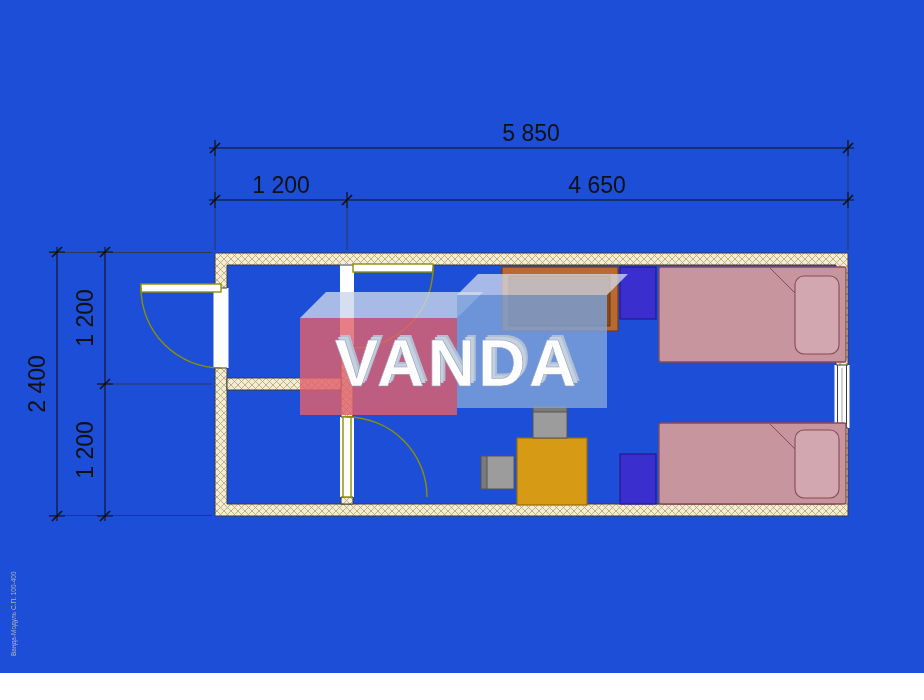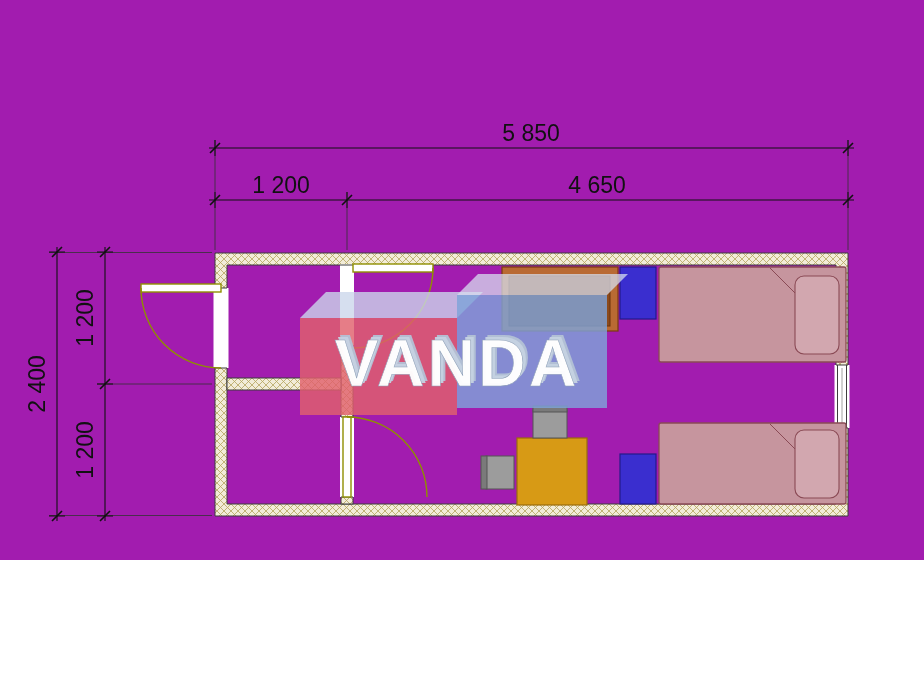--- a/index.html
+++ b/index.html
@@ -1,16 +1,16 @@
 <!DOCTYPE html>
 <html><head>
 <meta charset="utf-8">
 <style>
   html,body{margin:0;padding:0;background:#fff;}
-  #stage{position:relative;width:924px;height:560px;background:#a21caf;overflow:hidden;
+  #stage{position:relative;width:924px;height:673px;background:#1d4ed8;overflow:hidden;
          font-family:"Liberation Sans",sans-serif;text-align:right;}
   #plan-svg{position:absolute;left:0;top:0;}
   .dim-text{font-size:23px;fill:#111;font-family:"Liberation Sans",sans-serif;}
   .wm-letters{font-size:66px;font-weight:bold;letter-spacing:3px;
               font-family:"Liberation Sans",sans-serif;}
   #footer-note{position:absolute;left:10px;top:656px;transform:rotate(-90deg);
                transform-origin:0 0;font-size:6.5px;color:#b3b3b3;white-space:nowrap;}
 </style>
 </head>
 <body>

